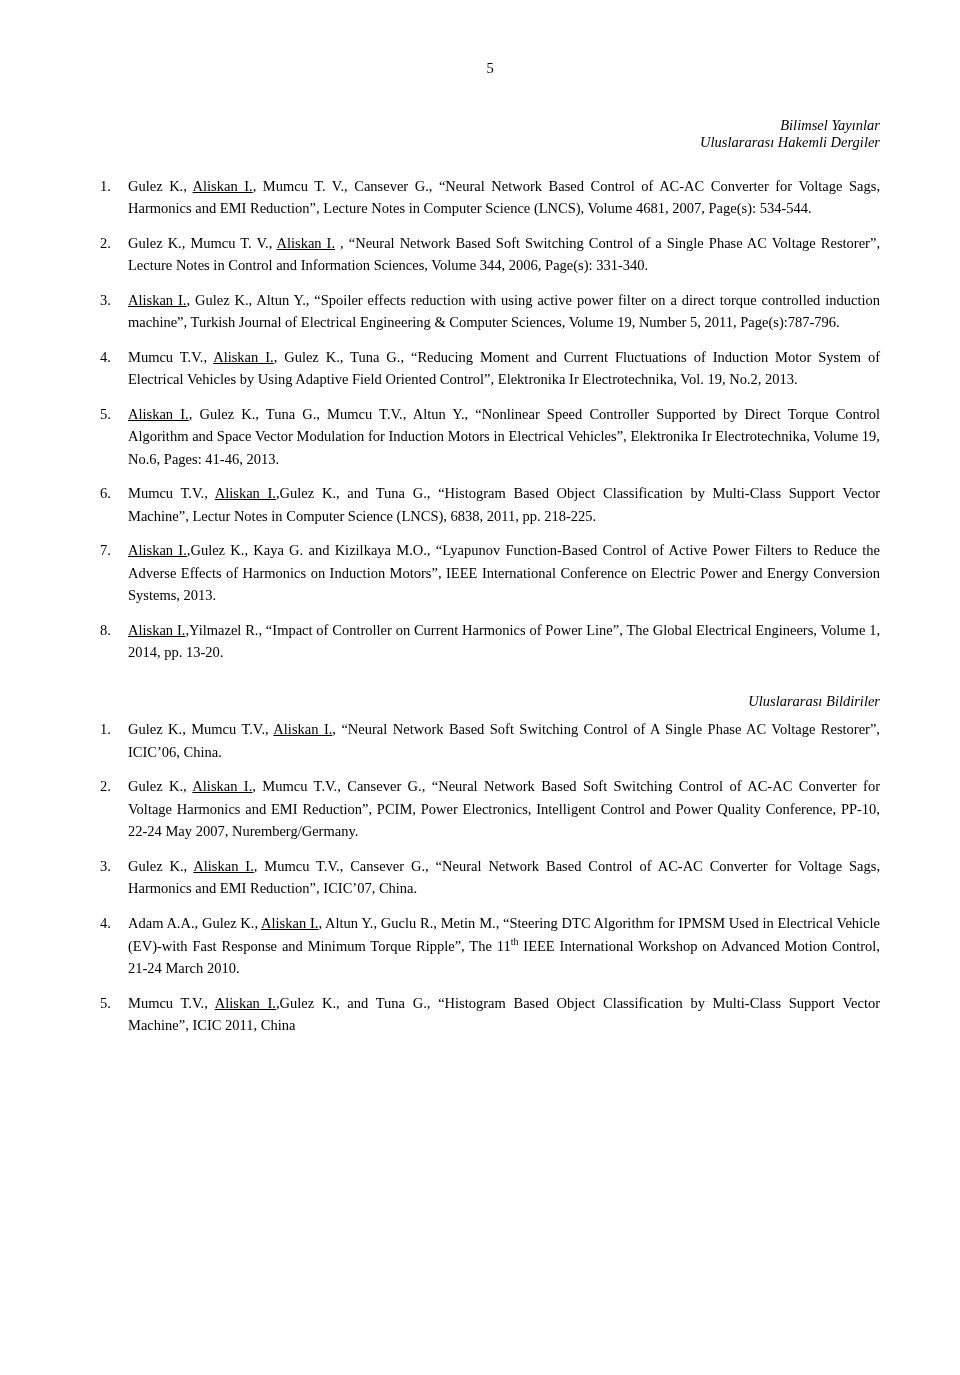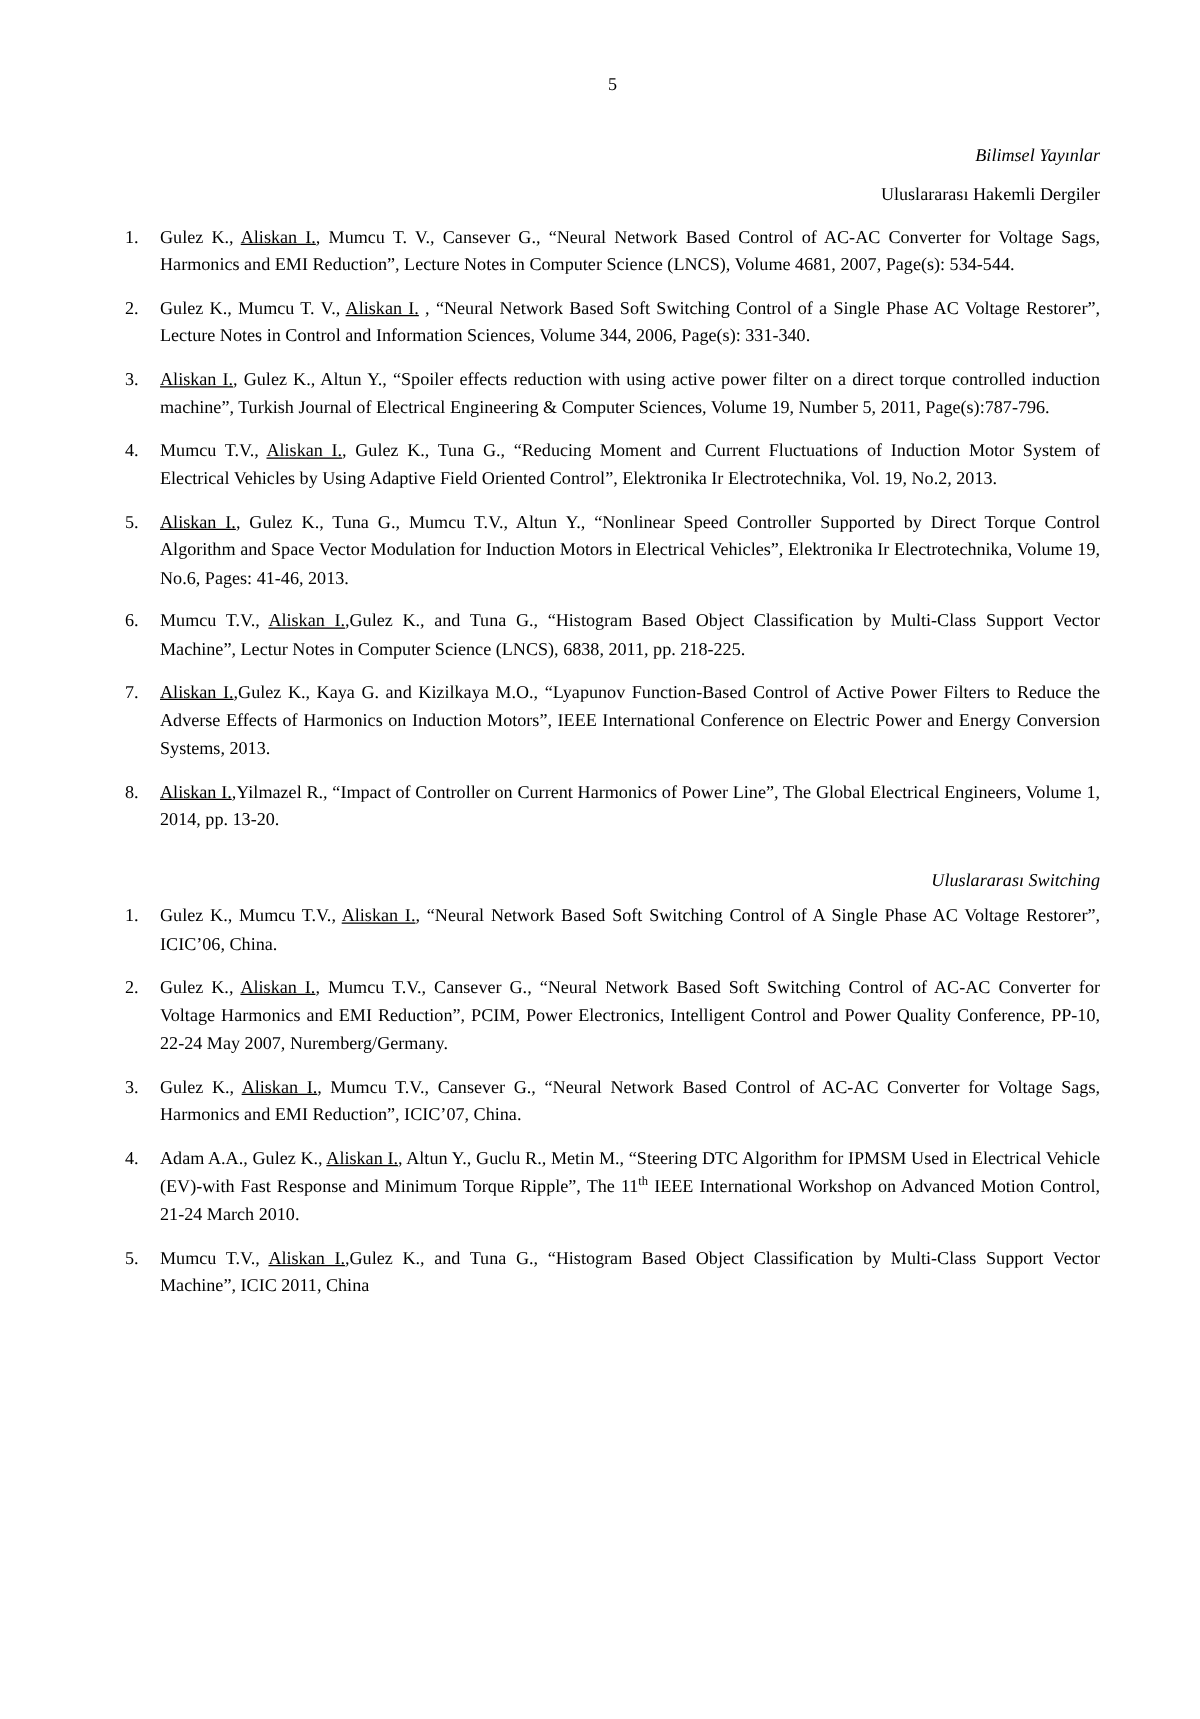--- a/index.html
+++ b/index.html
@@ -20,27 +20,28 @@
 
     .page-number {
       text-align: center;
       font-size: 14.5px;
       margin-bottom: 40px;
     }
 
     .section-header {
       text-align: right;
       font-style: italic;
-      margin-bottom: 14px;
+      margin-bottom: 0;
       font-size: 14.5px;
     }
 
     .section-header-second {
       text-align: right;
-      margin-bottom: 14px;
+      font-style: italic;
+      margin-bottom: 24px;
       font-size: 14.5px;
     }
 
     .references-list {
       list-style: none;
       margin-bottom: 30px;
     }
 
     .references-list li {
       display: flex;
@@ -129,21 +130,21 @@
   </li>
   <li>
     <span class="ref-number">8.</span>
     <span class="ref-content">
       <u>Aliskan I.</u>,Yilmazel R., “Impact of Controller on Current Harmonics of Power Line”, The Global Electrical Engineers, Volume 1, 2014, pp. 13-20.
     </span>
   </li>
 </ol>
 
 <div class="section-header section-divider">
-  <span>Uluslararası Switching</span>
+  <span>Uluslararası Bildiriler</span>
 </div>
 
 <ol class="references-list">
   <li>
     <span class="ref-number">1.</span>
     <span class="ref-content">
       Gulez K., Mumcu T.V., <u>Aliskan I.</u>, “Neural Network Based Soft Switching Control of A Single Phase AC Voltage Restorer”, ICIC’06, China.
     </span>
   </li>
   <li>

